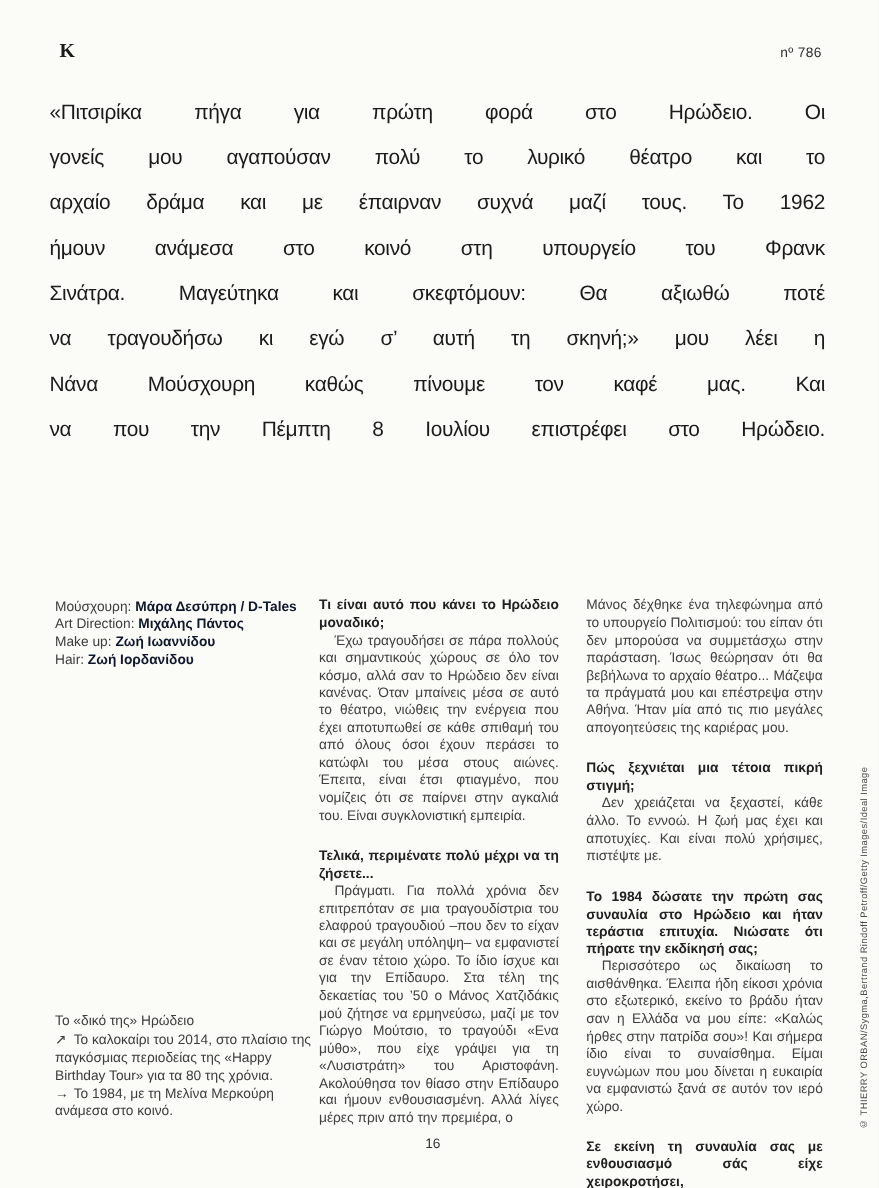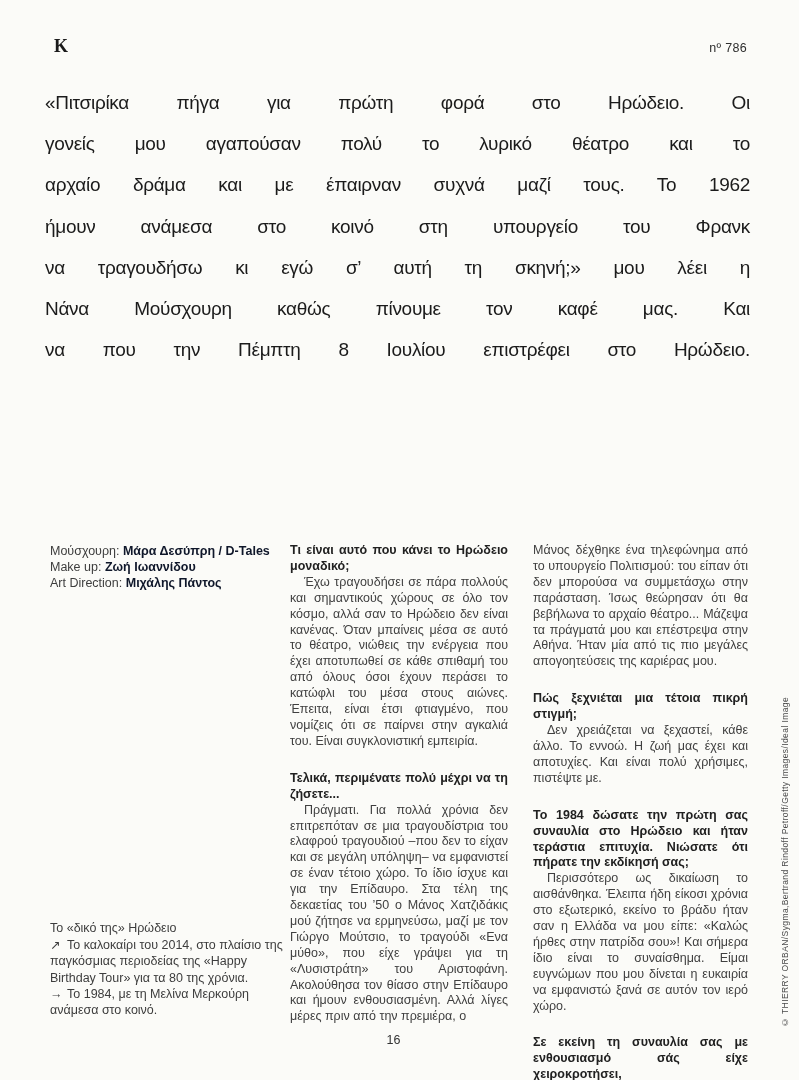--- a/index.html
+++ b/index.html
@@ -80,30 +80,32 @@
 <div class="page">
 
   <div class="hdr-logo">K</div>
   <div class="hdr-issue">nº 786</div>
 
   <div class="headline" id="headline">
       <div class="h-line">«Πιτσιρίκα πήγα για πρώτη φορά στο Ηρώδειο. Οι</div>
       <div class="h-line">γονείς μου αγαπούσαν πολύ το λυρικό θέατρο και το</div>
       <div class="h-line">αρχαίο δράμα και με έπαιρναν συχνά μαζί τους. Το 1962</div>
       <div class="h-line">ήμουν ανάμεσα στο κοινό στη υπουργείο του Φρανκ</div>
+      <div class="h-line">Σινάτρα. Μαγεύτηκα και σκεφτόμουν: Θα αξιωθώ ποτέ</div>
       <div class="h-line">να τραγουδήσω κι εγώ σ’ αυτή τη σκηνή;» μου λέει η</div>
       <div class="h-line">Νάνα Μούσχουρη καθώς πίνουμε τον καφέ μας. Και</div>
       <div class="h-line">να που την Πέμπτη 8 Ιουλίου επιστρέφει στο Ηρώδειο.</div>
     </div>
 
   <div class="col col-left">
     <div id="credits">
         <div class="credit-line"><span>Μούσχουρη: </span><b>Μάρα Δεσύπρη / D-Tales</b></div>
+        <div class="credit-line"><span>Art Direction: </span><b>Μιχάλης Πάντος</b></div>
         <div class="credit-line"><span>Make up: </span><b>Ζωή Ιωαννίδου</b></div>
-        <div class="credit-line"><span>Art Direction: </span><b>Μιχάλης Πάντος</b></div>
+        <div class="credit-line"><span>Hair: </span><b>Ζωή Ιορδανίδου</b></div>
       </div>
   </div>
 
   <div class="caption">
     <p class="caption-title">Το «δικό της» Ηρώδειο</p>
     <div id="caption-entries">
         <p class="caption-entry"><span class="arrow">↗</span>Το καλοκαίρι του 2014, στο πλαίσιο της παγκόσμιας περιοδείας της «Happy Birthday Tour» για τα 80 της χρόνια.</p>
         <p class="caption-entry"><span class="arrow">→</span>Το 1984, με τη Μελίνα Μερκούρη ανάμεσα στο κοινό.</p>
       </div>
   </div>

